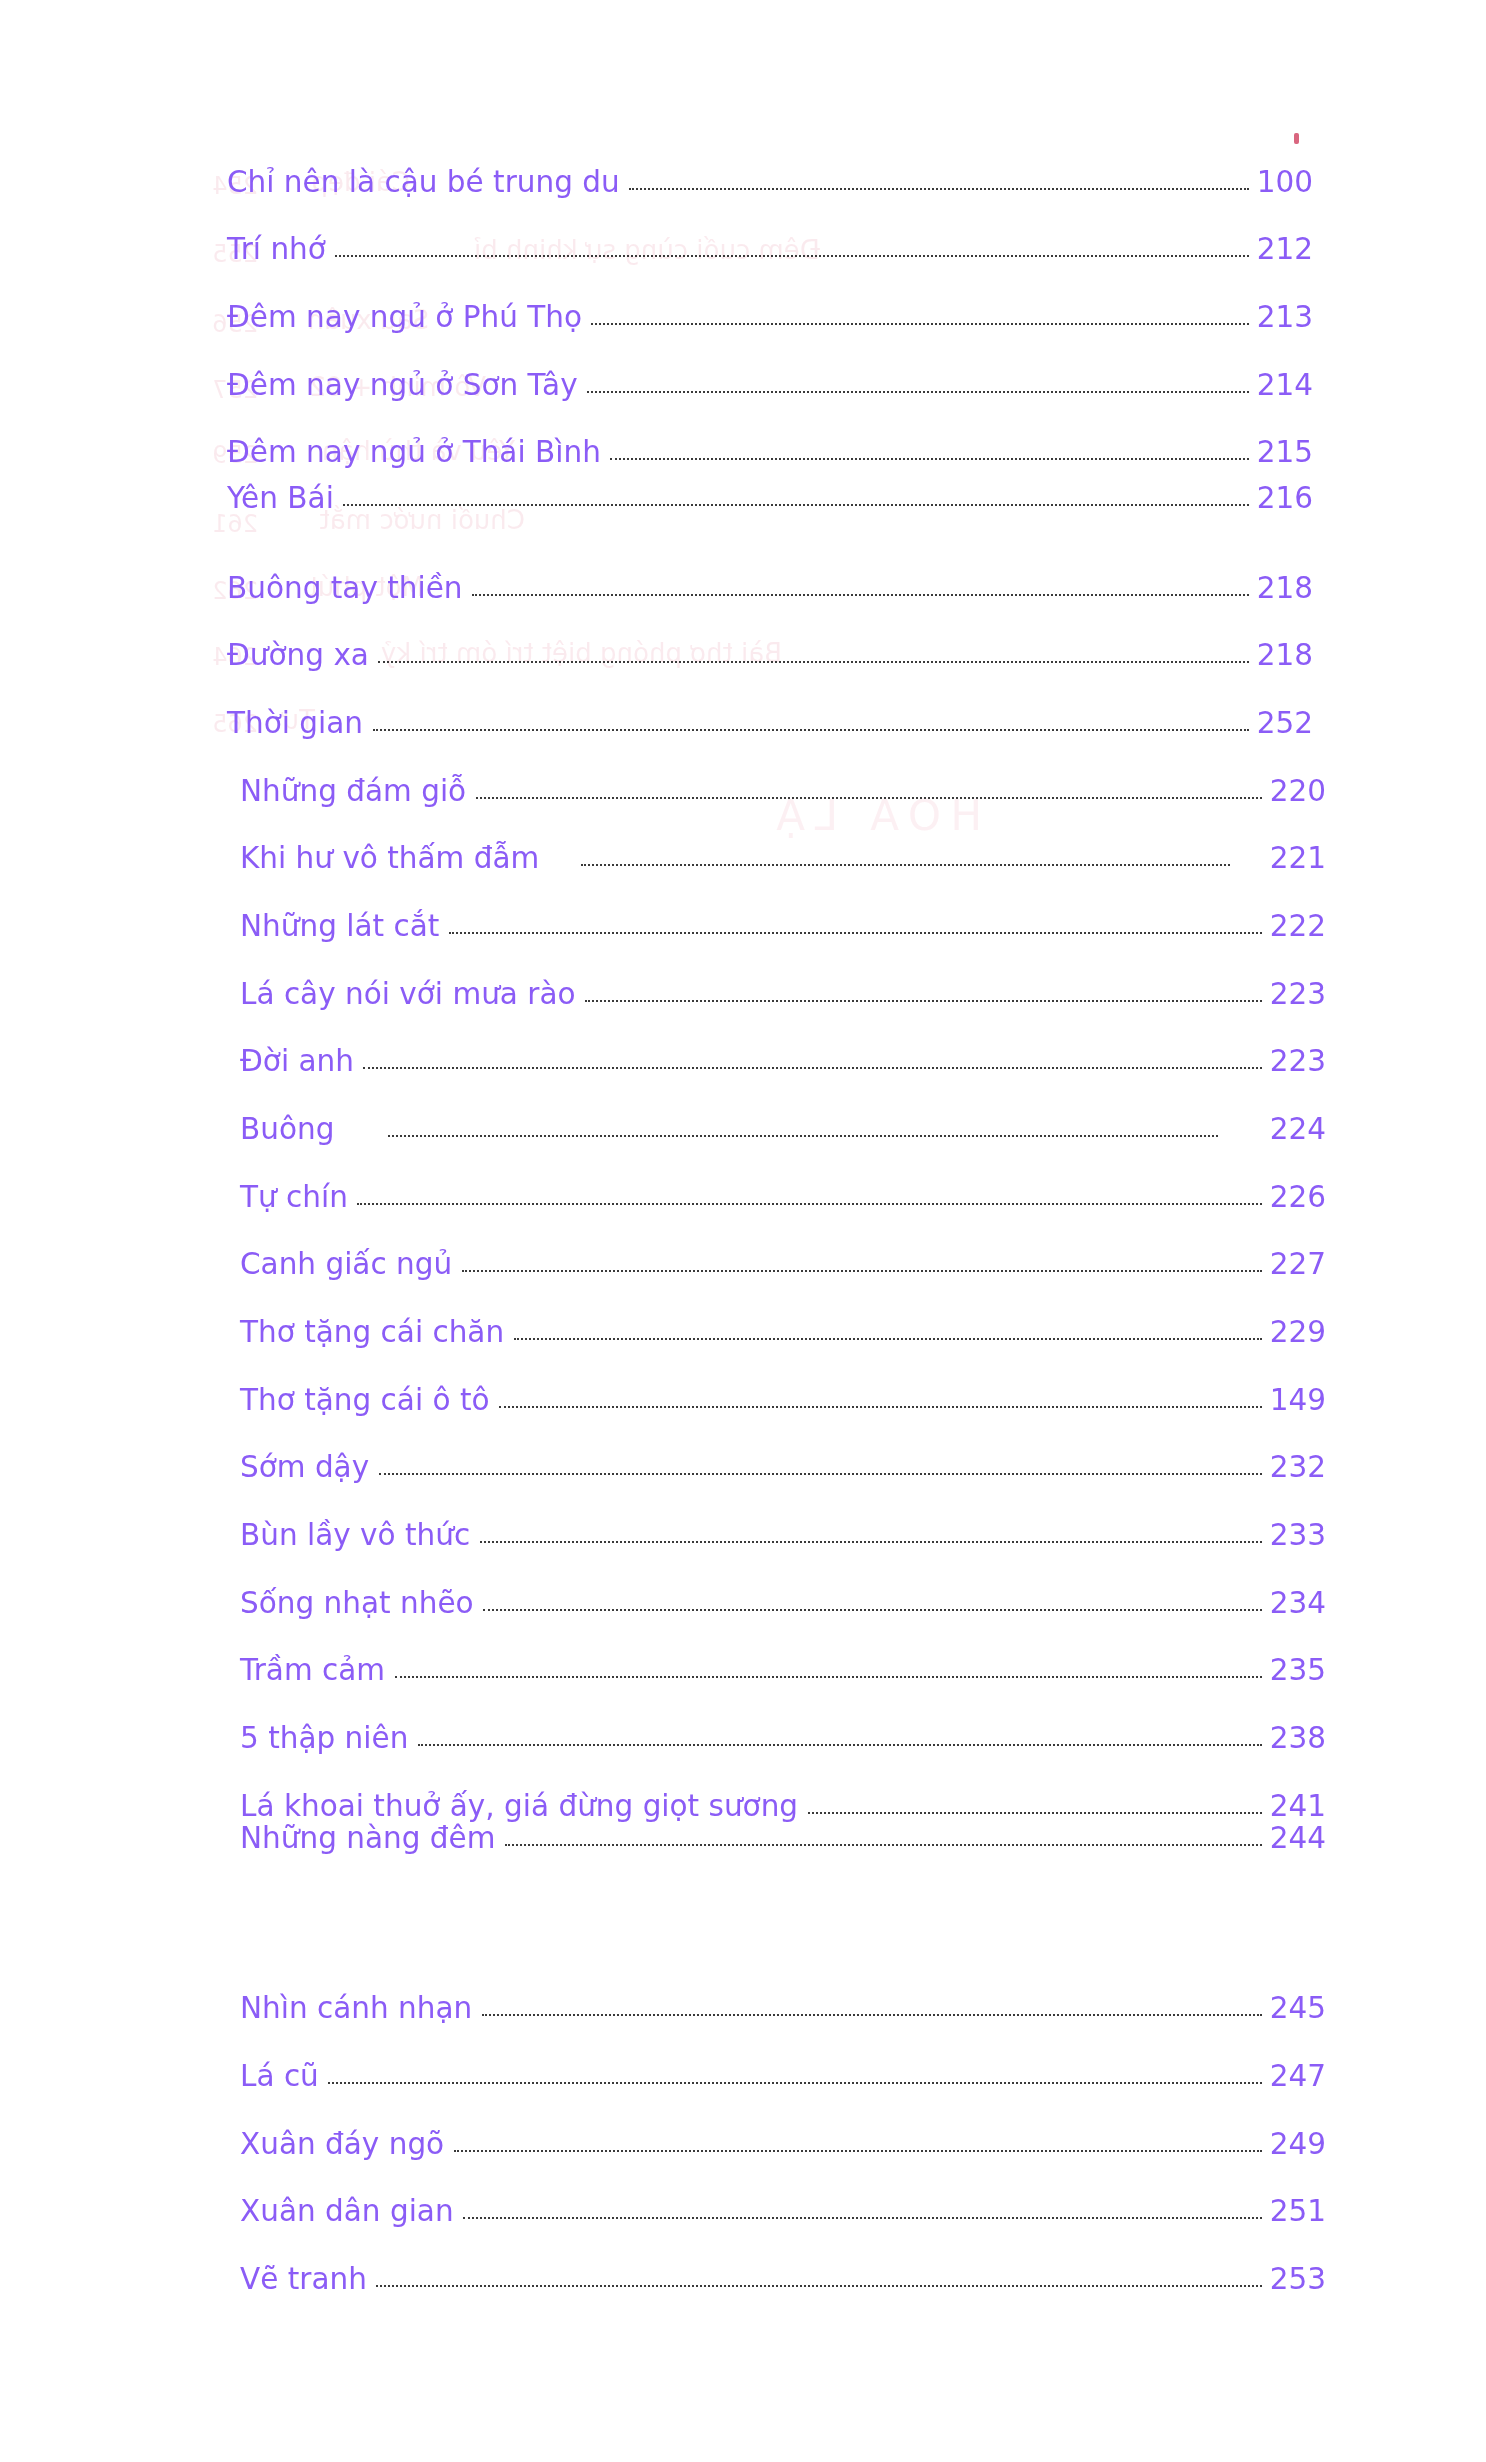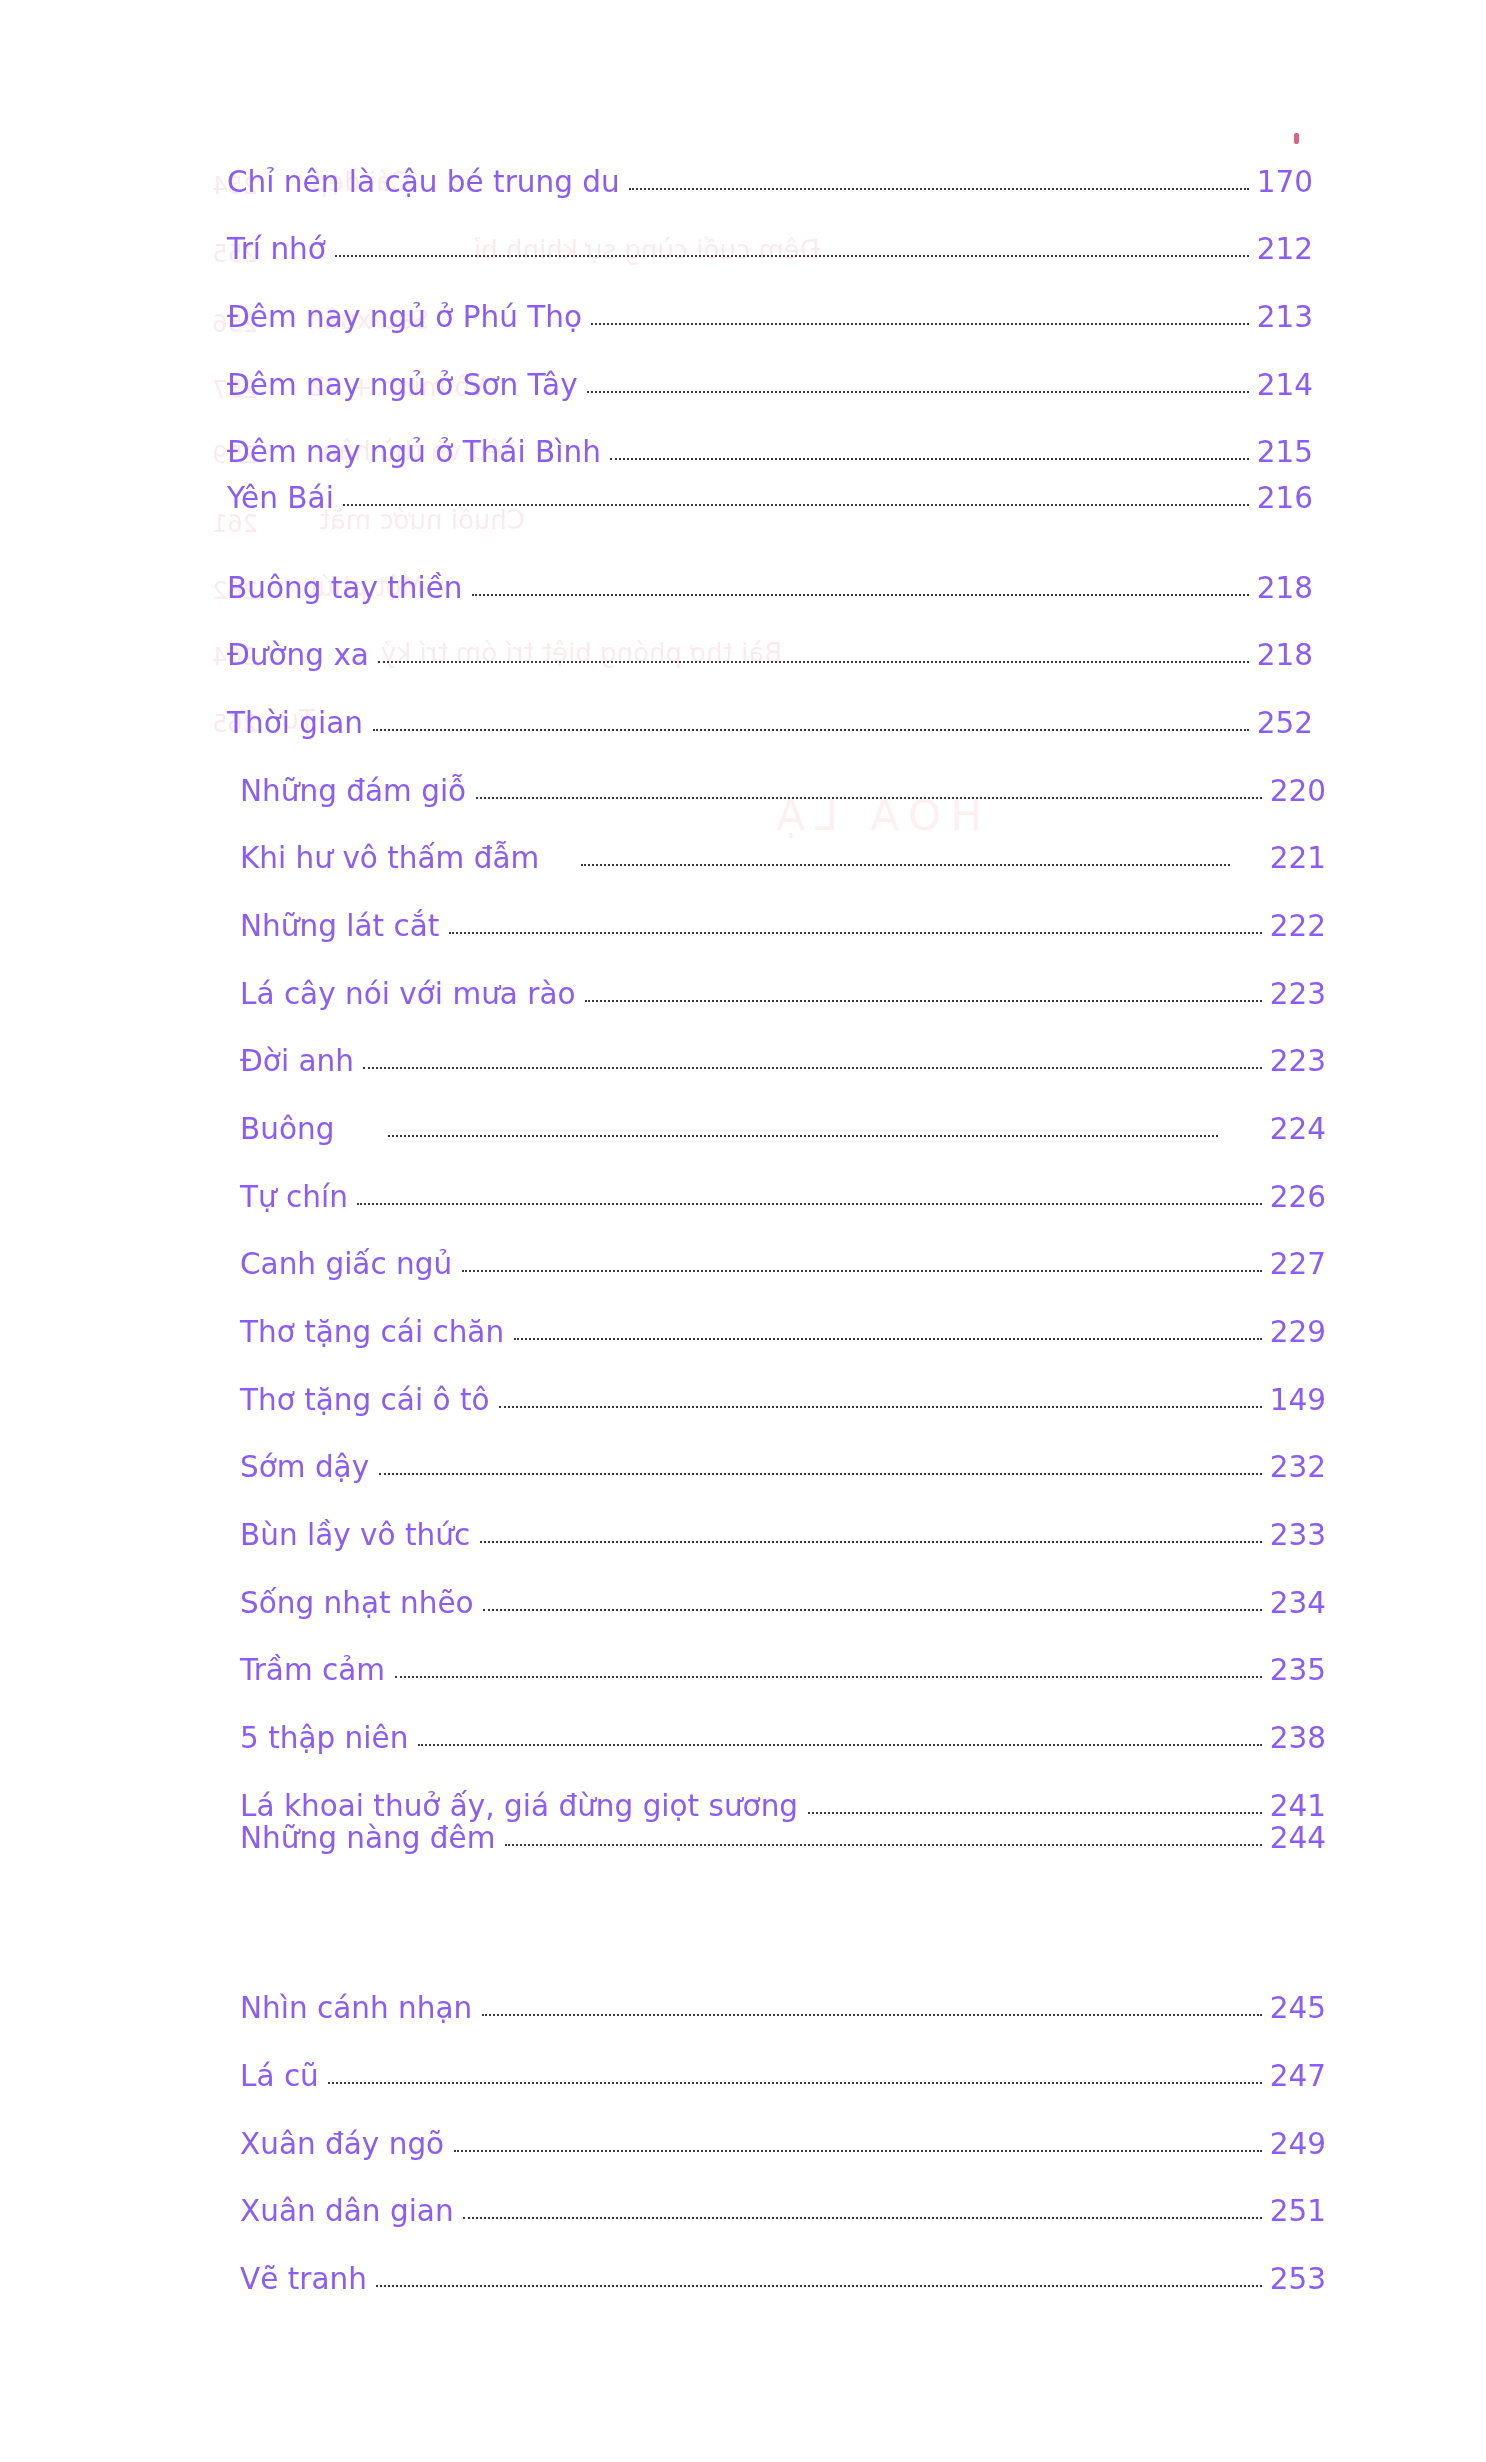--- a/index.html
+++ b/index.html
@@ -129,21 +129,21 @@
   <div class="bleed-row" style="left:1172px; top:705px;">Tư</div>
 </div>
 
 <div class="dot-mark"></div>
 
 <div id="toc">
 
   <div class="toc-row" style="top:168px;">
     <span class="t">Chỉ nên là cậu bé trung du</span>
     <span class="dots"></span>
-    <span class="p">170</span>
+    <span class="p">100</span>
   </div>
 
   <div class="toc-row" style="top:235px;">
     <span class="t">Trí nhớ</span>
     <span class="dots"></span>
     <span class="p">212</span>
   </div>
 
   <div class="toc-row" style="top:303px;">
     <span class="t">Đêm nay ngủ ở Phú Thọ</span>

